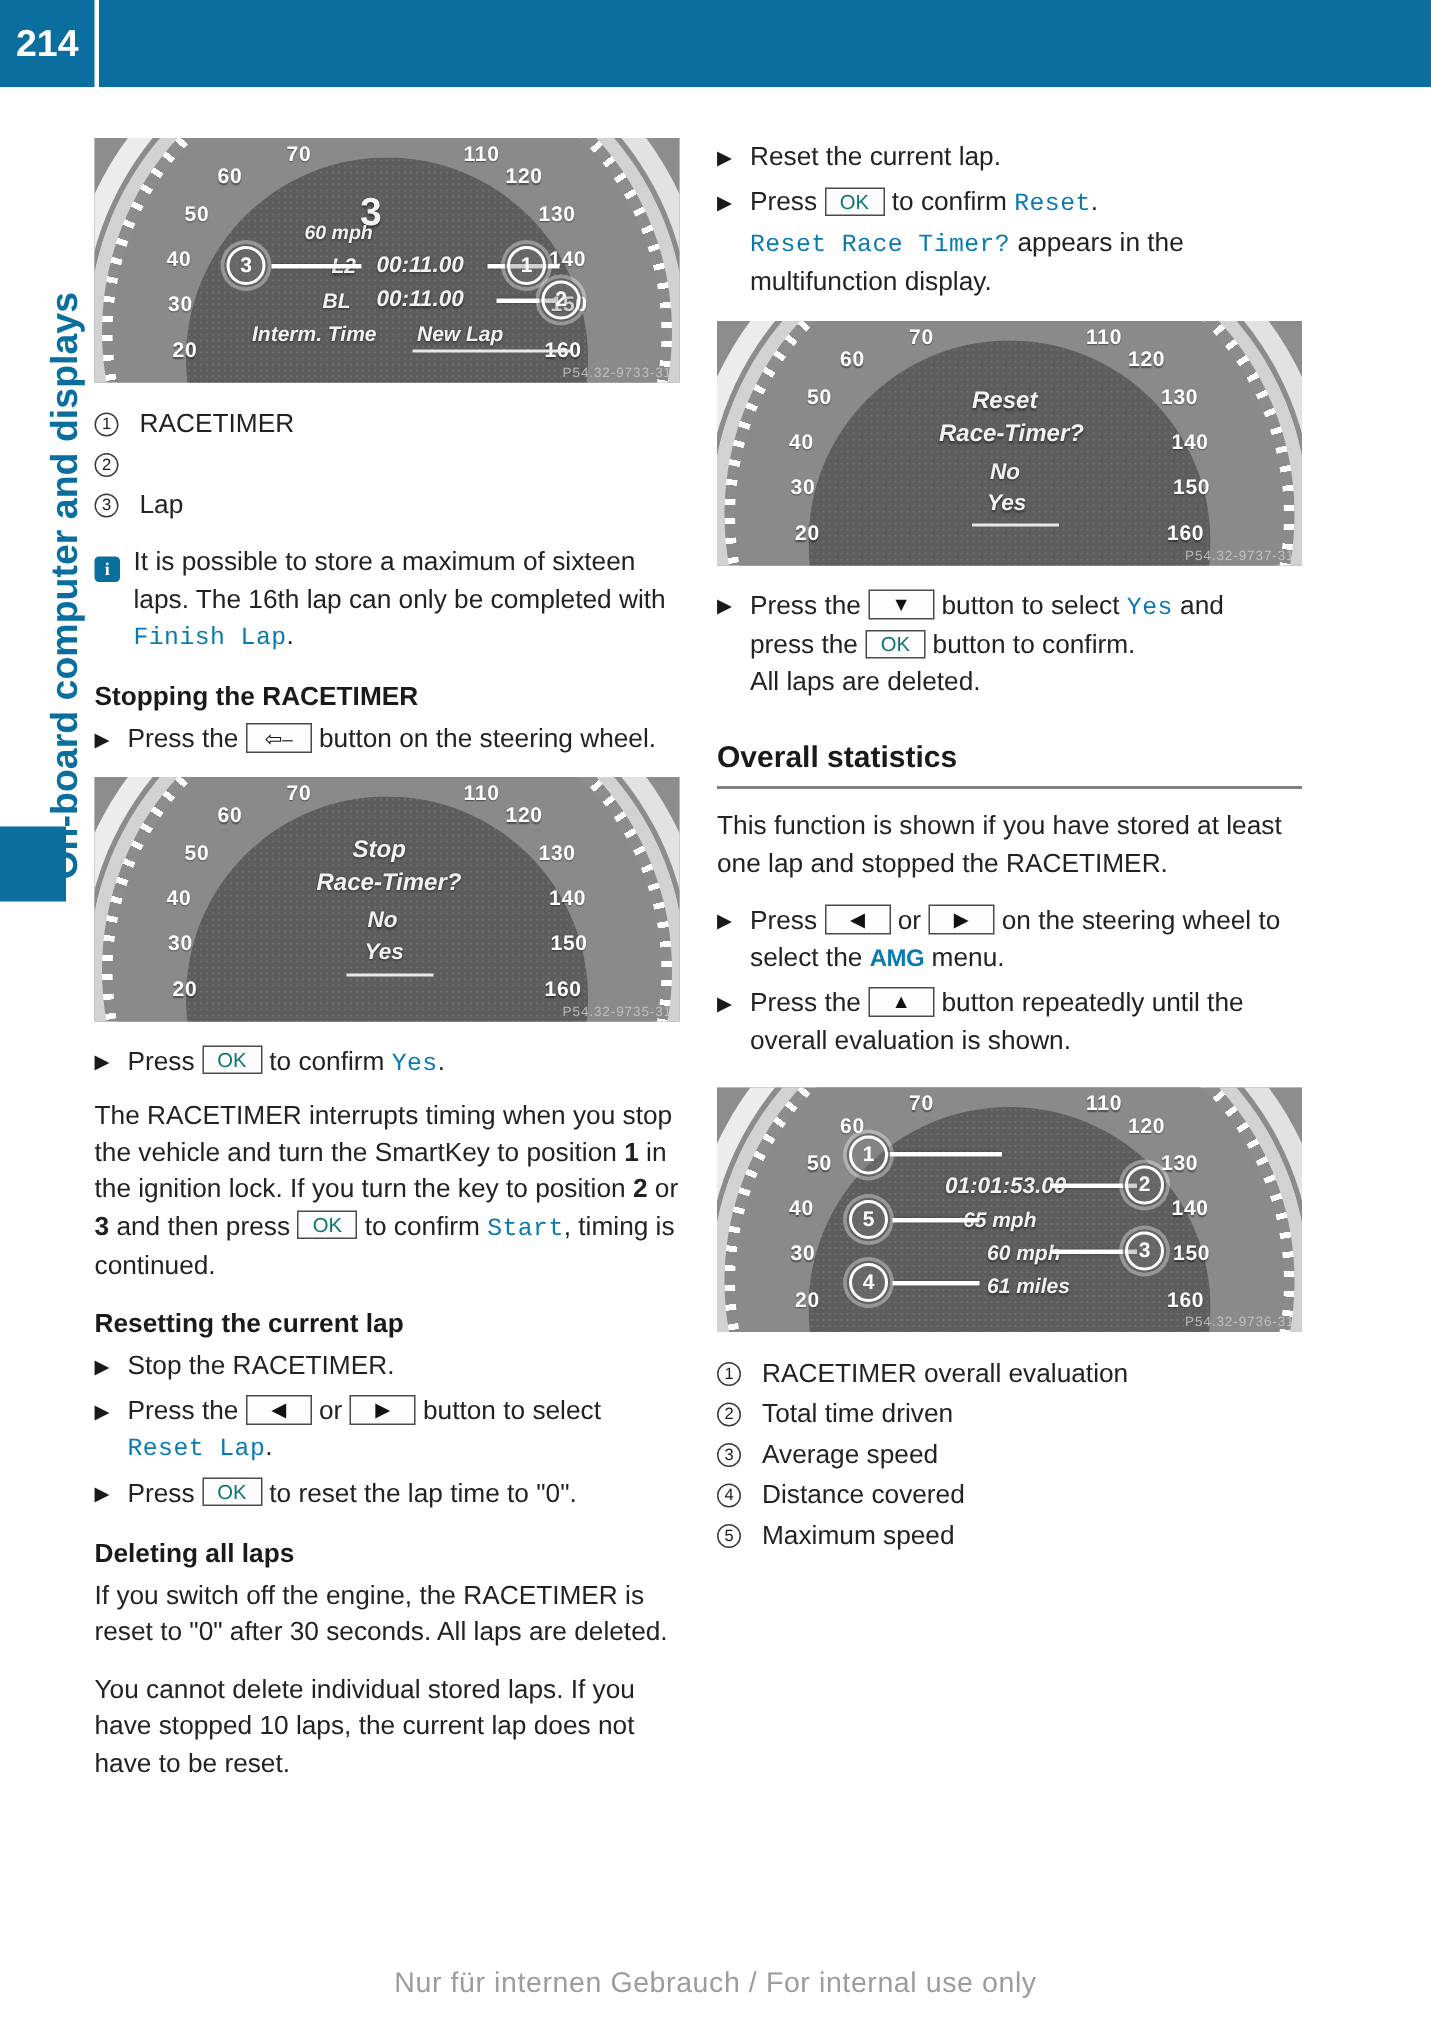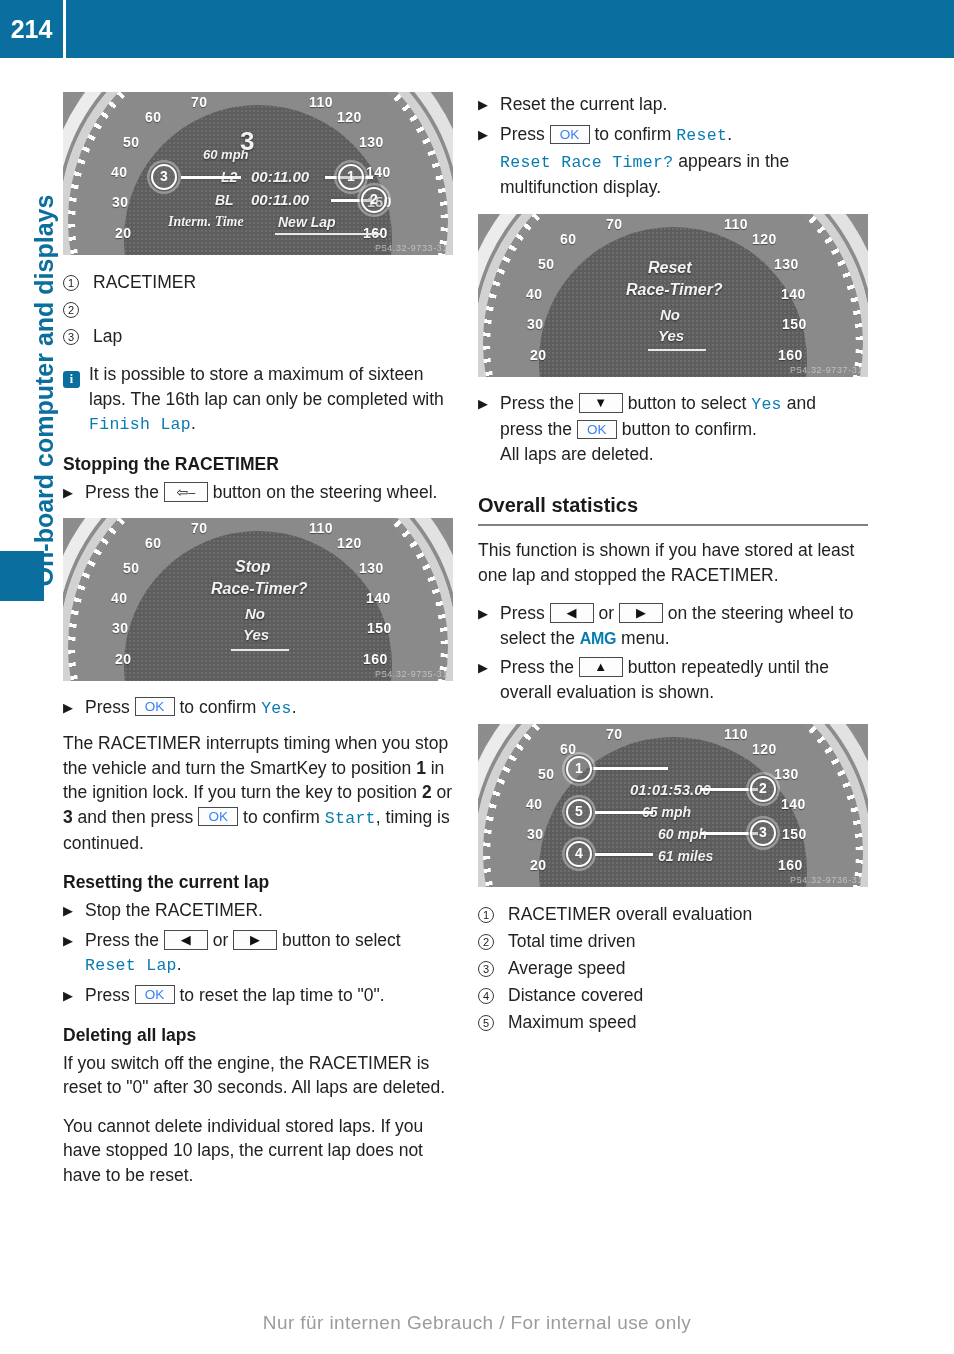--- a/index.html
+++ b/index.html
@@ -193,21 +193,21 @@
     vertical-align: middle;
     text-align: center;
     position: relative;
     top: -1px;
   }
   .key-ok {
     min-width: 40px;
     height: 19px;
     line-height: 17px;
     font-size: 13.5px;
-    color: #3b82f6;
+    color: #0f766e;
     padding: 0 5px;
     font-family: "Liberation Sans", sans-serif;
   }
   .key-arrow {
     width: 44px;
     height: 20px;
     line-height: 18px;
     font-size: 13px;
     color: #111111;
   }
@@ -386,21 +386,21 @@
     <div class="tick-num" style="left:300px;top:133px">160</div>
 
     <div class="disp-text" style="left:177px;top:34px;font-size:26px;font-style:normal;">3</div>
     <div class="disp-text" style="left:140px;top:55px;font-size:13px;">60 mph</div>
 
     <div class="disp-text" style="left:158px;top:77px;font-size:14px;">L2</div>
     <div class="disp-text" style="left:188px;top:76px;font-size:15px;">00:11.00</div>
     <div class="disp-text" style="left:152px;top:100px;font-size:14px;">BL</div>
     <div class="disp-text" style="left:188px;top:99px;font-size:15px;">00:11.00</div>
 
-    <div class="disp-text" style="left:105px;top:122px;font-size:14px;font-family:Liberation Serif, serif;">Interm. Time</div>
+    <div class="disp-text" style="left:105px;top:122px;font-size:14px;">Interm. Time</div>
     <div class="disp-text" style="left:215px;top:122px;font-size:14px;">New Lap</div>
     <div class="sel-underline" style="left:212px;top:141px;width:106px;"></div>
 
     <div class="leader" style="left:118px;top:84px;width:60px;"></div>
     <div class="leader" style="left:262px;top:84px;width:48px;"></div>
     <div class="leader" style="left:268px;top:107px;width:40px;"></div>
 
     <div class="cb" style="left:275px;top:72px">1</div>
     <div class="cb" style="left:298px;top:95px">2</div>
     <div class="cb" style="left:88px;top:72px">3</div>

